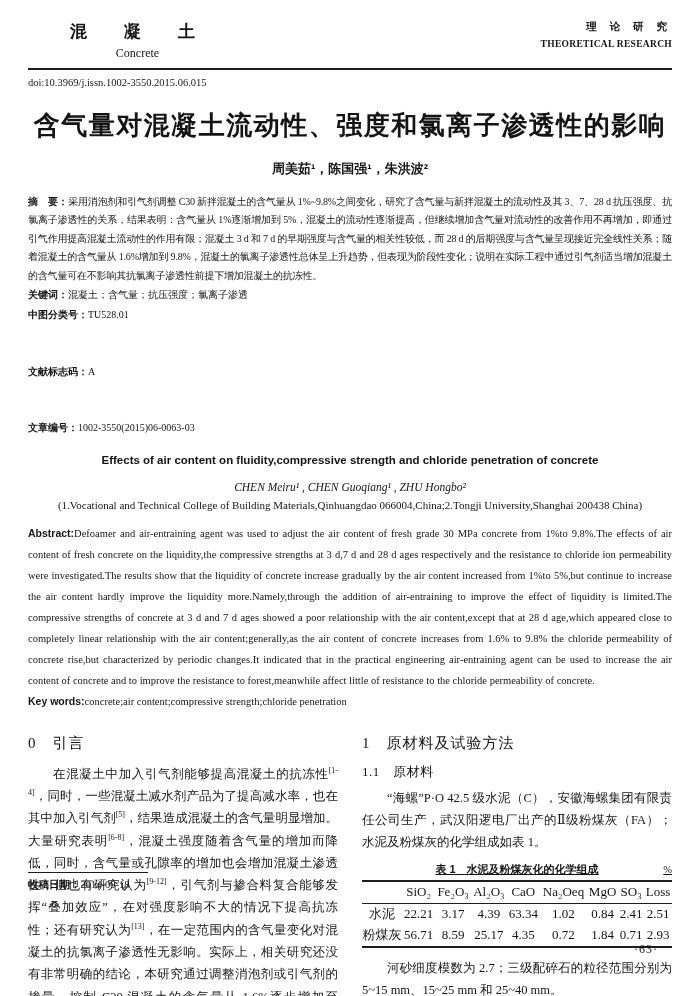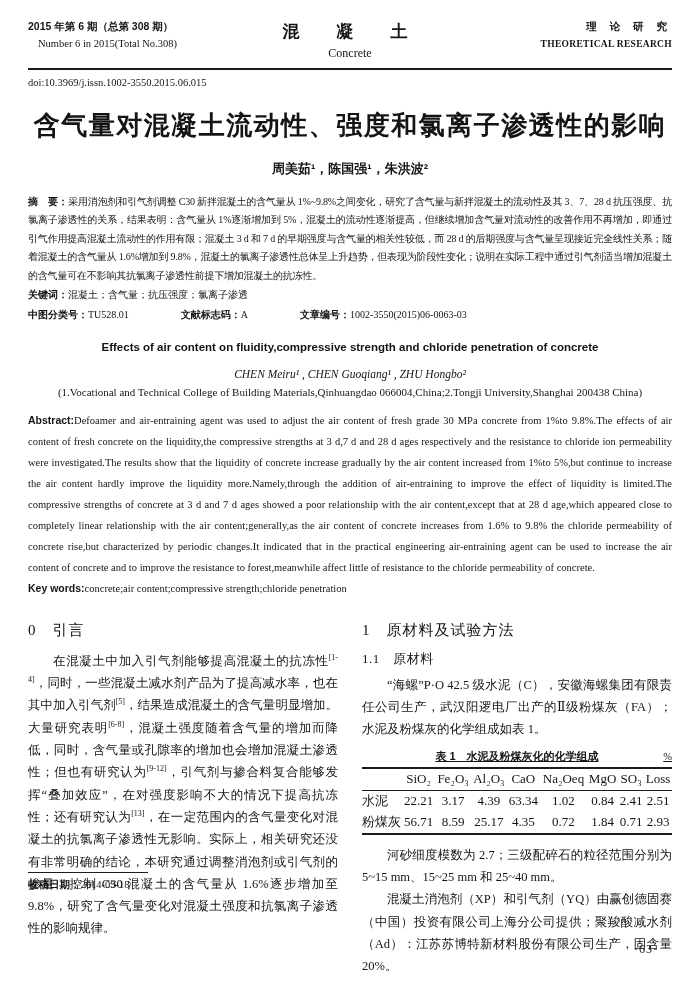--- a/index.html
+++ b/index.html
@@ -25,21 +25,21 @@
   
   .cn-title{margin-top:20px;text-align:center;font-size:26px;font-weight:bold;
     letter-spacing:1.5px;font-family:"Liberation Sans","DejaVu Sans",sans-serif;}
   .cn-authors{margin-top:17px;text-align:center;font-size:13px;font-weight:bold;
     font-family:"Liberation Sans","DejaVu Sans",sans-serif;}
   .cn-affil{margin-top:6px;text-align:center;font-size:11.5px;}
   
   .cn-abstract{margin-top:15px;font-size:10px;line-height:18.4px;text-align:justify;letter-spacing:-0.2px;}
   .lbl{font-weight:bold;font-family:"Liberation Sans","DejaVu Sans",sans-serif;letter-spacing:0;}
   .cn-keywords{font-size:10px;margin-top:1px;line-height:18.4px;}
-  .cls-row{display:flex;gap:52px;font-size:10px;margin-top:2px;line-height:18.4px;}
+  .cls-row{display:flex;gap:38px;font-size:10px;margin-top:2px;line-height:18.4px;flex-direction:column;}
   
   .en-title{margin-top:16px;text-align:center;font-size:11.5px;font-weight:bold;
     font-family:"Liberation Sans","DejaVu Sans",sans-serif;}
   .en-authors{margin-top:15px;text-align:center;font-size:11.5px;font-style:italic;}
   .en-affil{margin-top:6px;text-align:center;font-size:11px;}
   .en-abstract{margin-top:12px;font-size:10.5px;line-height:21px;text-align:justify;}
   .en-keywords{font-size:10.5px;line-height:21px;margin-top:0px;}
   
   .columns{display:flex;gap:24px;margin-top:14px;}
   .col{flex:1;min-width:0;}
@@ -49,37 +49,33 @@
   .body-p sup{font-size:8px;line-height:0;}
   
   .tbl-caption{display:flex;align-items:baseline;margin-top:8px;margin-bottom:3px;text-decoration:underline;}
   .tbl-caption .cap-main{flex:1;text-align:center;font-size:11px;font-weight:bold;
     font-family:"Liberation Sans","DejaVu Sans",sans-serif;padding-left:24px;}
   .tbl-caption .cap-unit{font-size:10.5px;width:24px;text-align:right;}
   table.chem{width:100%;border-collapse:collapse;font-size:13px;
     border-top:2px solid #1c1c1c;border-bottom:2px solid #1c1c1c;}
   table.chem th{font-weight:normal;border-bottom:1.2px solid #1c1c1c;padding:2px 0 3px 0;text-align:center;}
   table.chem td{padding:1.5px 0;text-align:center;}
-  table.chem .rowlbl{text-align:left;white-space:nowrap;width:40px;}
+  table.chem .rowlbl{text-align:center;white-space:nowrap;width:40px;}
   .after-tbl{margin-top:9px;}
   
   .footnote{position:absolute;left:28px;top:872px;width:322px;font-size:10.5px;}
   .footnote-rule{width:120px;border-top:1.5px solid #1c1c1c;margin-bottom:5px;}
   .page-num{position:absolute;right:42px;top:942px;font-size:12px;letter-spacing:1px;}
 </style>
 </head>
 <body>
 
 <div class="page">
 
   <div class="jheader">
-    <div class="jh-left">
-      <div class="jh-issue-cn">2015 年第 6 期（总第 308 期）</div>
-      <div class="jh-issue-en">Number 6 in 2015(Total No.308)</div>
-    </div>
     <div class="jh-center">
       <div class="jh-journal-cn">混　凝　土</div>
       <div class="jh-journal-en">Concrete</div>
     </div>
     <div class="jh-right">
       <div class="jh-col-cn">理 论 研 究</div>
       <div class="jh-col-en">THEORETICAL RESEARCH</div>
     </div>
   </div>
   <div class="doi-line">doi:10.3969/j.issn.1002-3550.2015.06.015</div>

